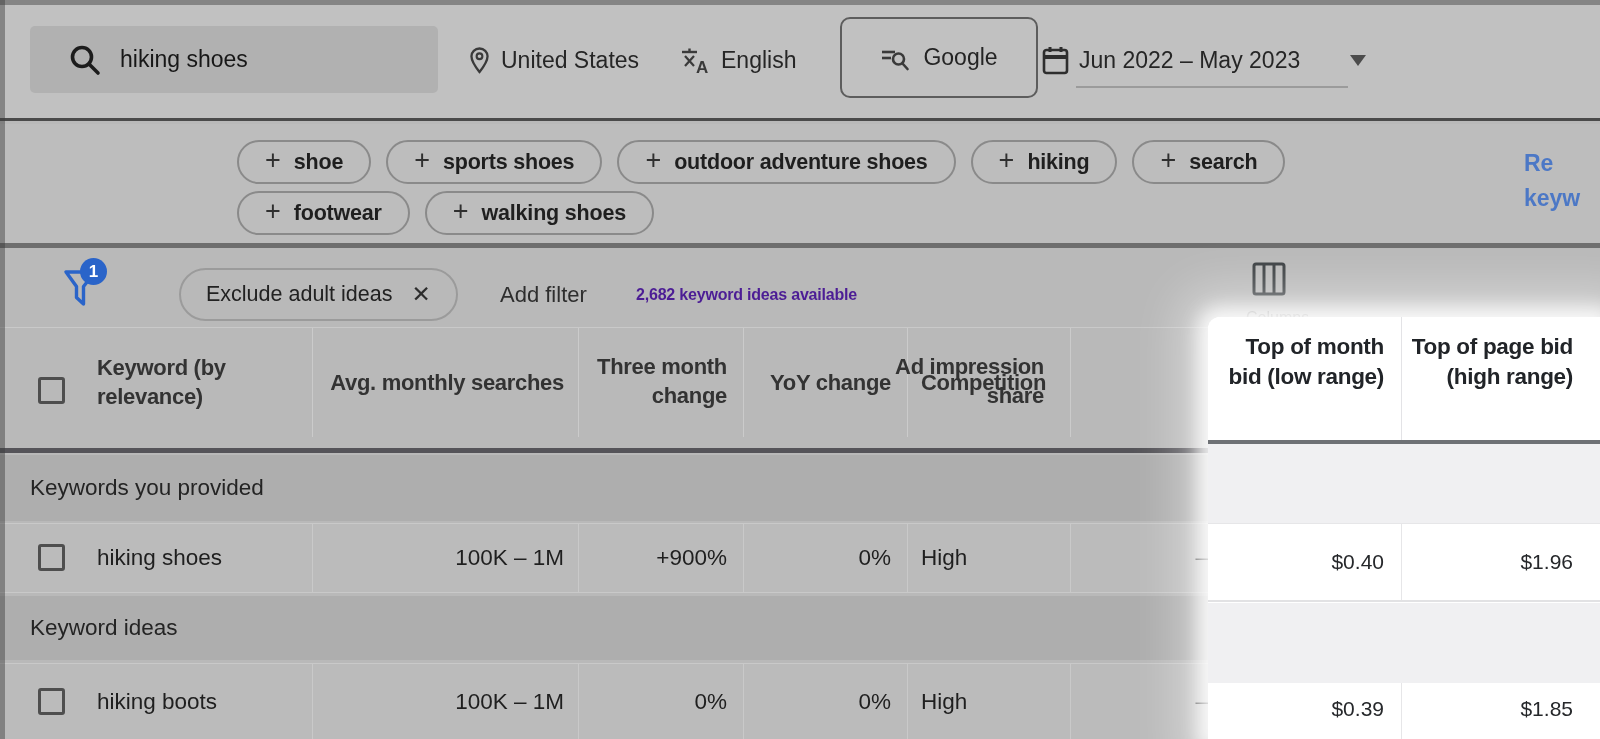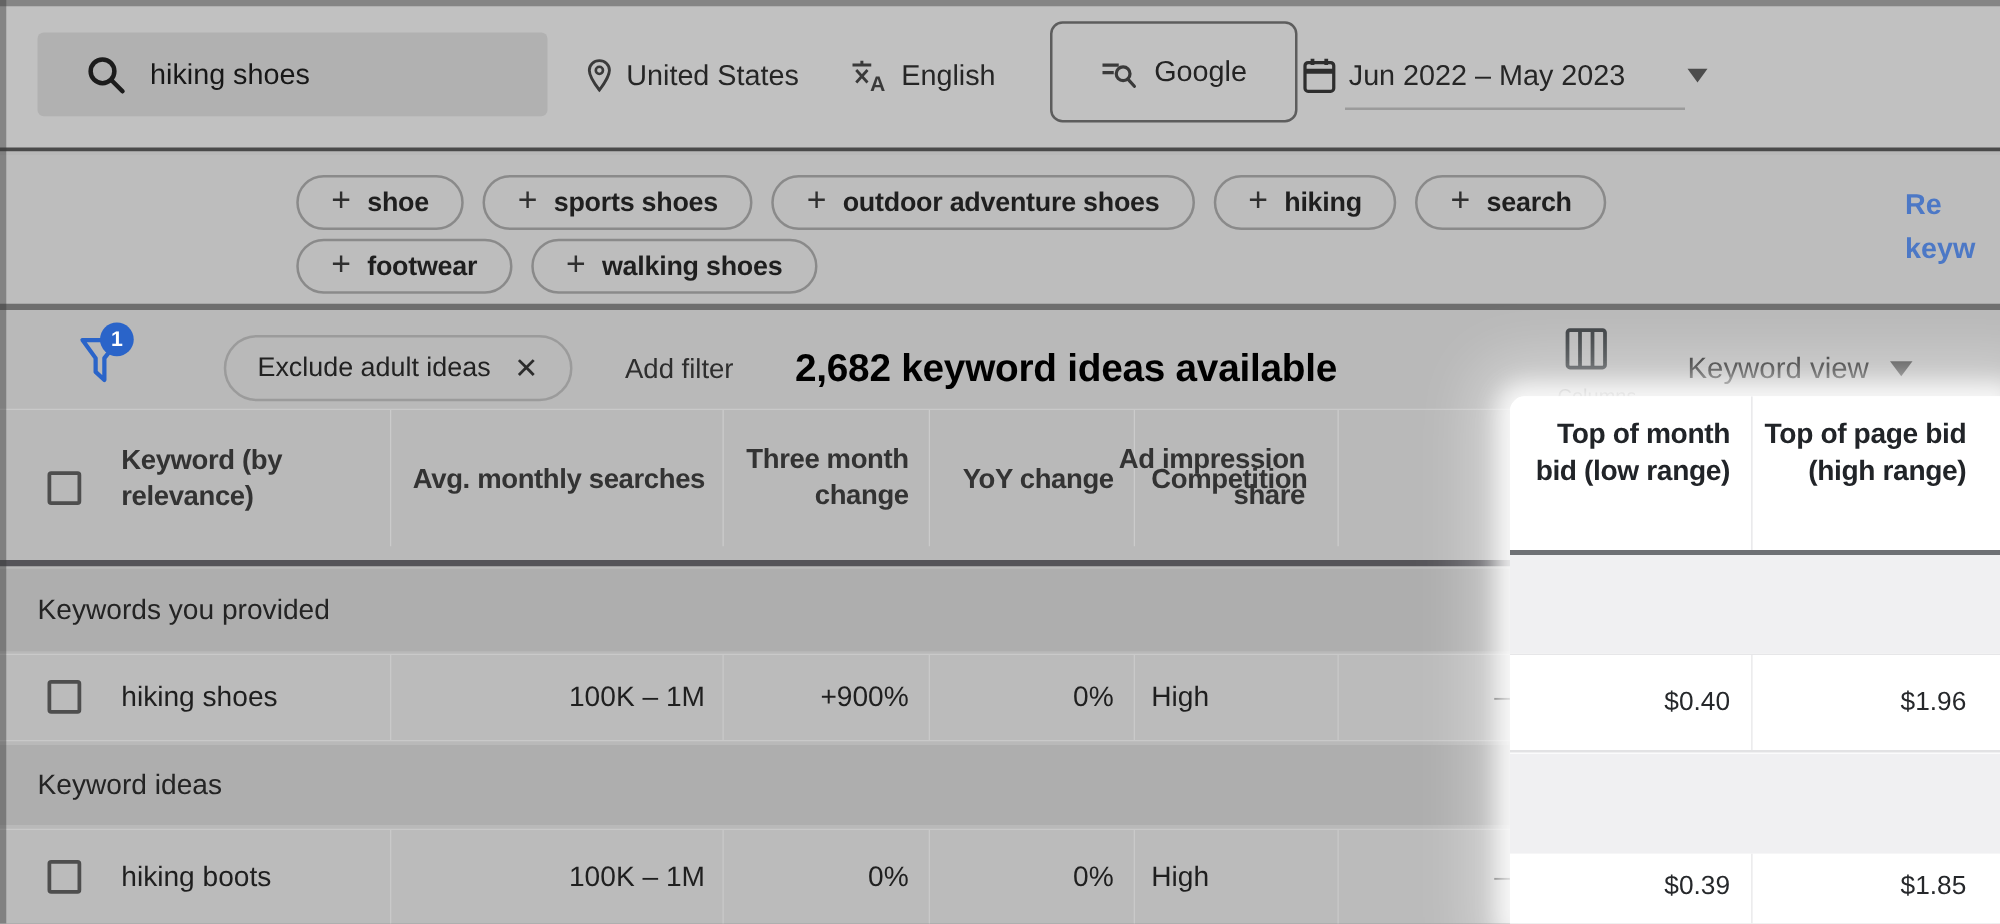--- a/index.html
+++ b/index.html
@@ -38,21 +38,21 @@
 
   .sep{left:0;top:243px;width:1600px;height:5px;background:#6e6e6e;}
 
   
   .funnel-wrap{left:62px;top:266px;width:60px;height:60px;}
   .badge{left:80px;top:258px;width:27px;height:27px;border-radius:50%;background:#2a64c9;color:#fff;font-size:17px;font-weight:700;display:flex;align-items:center;justify-content:center;}
   .chip{left:179px;top:268px;height:53px;border:2px solid #9b9b9b;border-radius:28px;box-sizing:border-box;display:flex;align-items:center;gap:19px;padding:0 25px;}
   .chip .cl{font-size:21.5px;color:#222222;}
   .chip .cx{font-size:23px;color:#2d2d2d;}
   .addfilter{left:500px;top:268px;height:53px;display:flex;align-items:center;font-size:22px;color:#2e2e2e;}
-  .count{left:636px;top:268px;height:53px;display:flex;align-items:center;font-size:31px;font-weight:700;color:#000000;letter-spacing:-0.2px;}
+  .count{left:636px;top:268px;height:53px;display:flex;align-items:center;font-size:16px;font-weight:700;color:#4c1d95;letter-spacing:-0.2px;}
   .cols-icon{left:1252px;top:262px;}
   .cols-label{left:1246px;top:309px;width:62px;height:9px;overflow:hidden;font-size:16px;color:#3a3a3a;opacity:.5;}
   .kwview{left:1350px;top:268px;height:53px;display:flex;align-items:center;gap:17px;}
   .kwview .kl{font-size:23.5px;color:#282828;}
   .kwview .caret{border-left-width:9px;border-right-width:9px;border-top-width:12px;}
 
   
   .grid{display:grid;grid-template-columns:312px 266px 165px 164px 163px auto;}
   .thead{left:0;top:327px;width:1416px;height:110px;border-top:1px solid #c9c9c9;box-sizing:border-box;}
   .thead > div{position:relative;box-sizing:border-box;}
@@ -241,24 +241,20 @@
 
   <div class="abs cols-icon">
     <svg width="34" height="34" viewBox="0 0 34 34">
         <rect x="2" y="2" width="30" height="30" rx="2" fill="none" stroke="#3a3e41" stroke-width="3"></rect>
         <line x1="12" y1="2" x2="12" y2="32" stroke="#3a3e41" stroke-width="3"></line>
         <line x1="22" y1="2" x2="22" y2="32" stroke="#3a3e41" stroke-width="3"></line>
       </svg>
   </div>
   <div class="abs cols-label">Columns</div>
 
-  <div class="abs kwview">
-    <span class="kl">Keyword view</span>
-    <span class="caret"></span>
-  </div>
 
   <div class="abs thead grid">
     <div>
       <span class="checkbox h-check"></span>
       <div class="hc h-keyword-label">Keyword (by relevance)</div>
     </div>
     <div class="cell-rc">
       <span class="hc h-avg">Avg. monthly searches</span>
     </div>
     <div>

